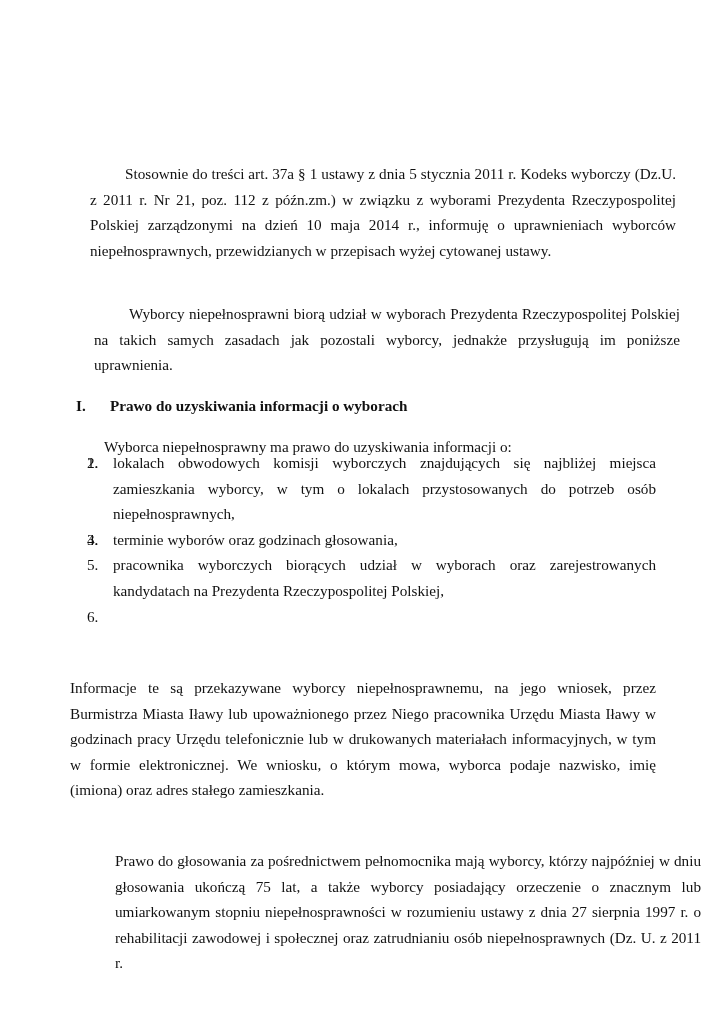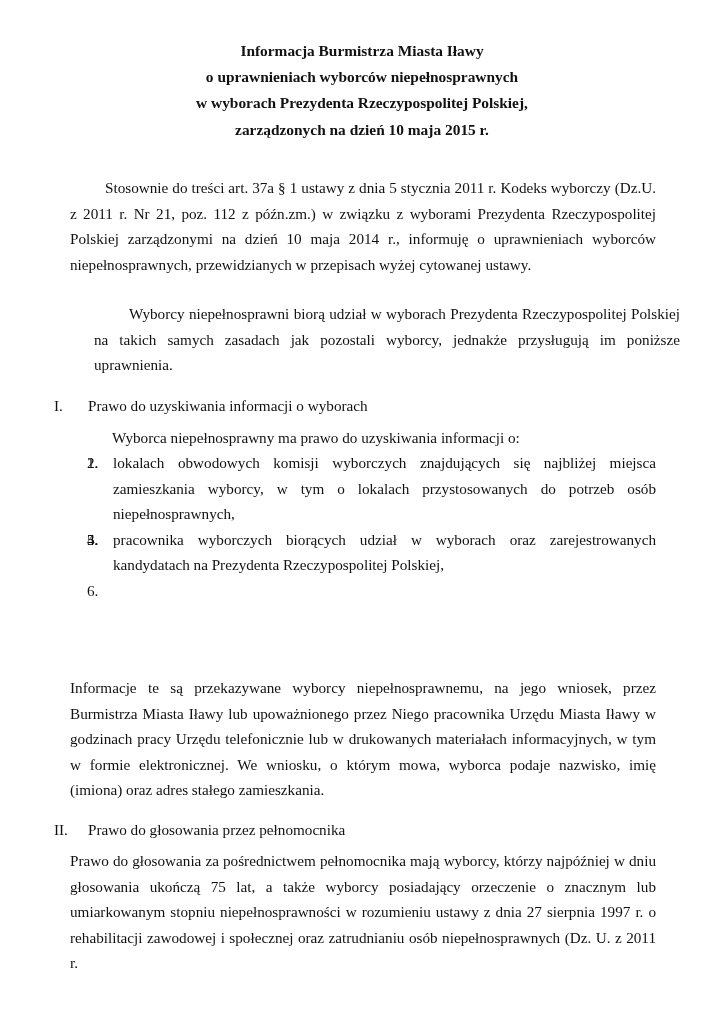--- a/index.html
+++ b/index.html
@@ -36,23 +36,23 @@
     .title div { white-space: nowrap; }
     .para {
       position: absolute;
       left: 70px;
       width: 586px;
       text-align: justify;
     }
     .para.indent { text-indent: 35px; }
     .heading {
       position: absolute;
-      left: 54px;
+      left: 76px;
       width: 586px;
-      font-weight: normal;
+      font-weight: bold;
       white-space: nowrap;
     }
     .heading .num {
       display: inline-block;
       width: 34px;
     }
     .list-intro {
       position: absolute;
       left: 104px;
       width: 552px;
@@ -68,68 +68,60 @@
     .olist li {
       position: relative;
       padding-left: 43px;
       text-align: justify;
     }
     .olist li .marker {
       position: absolute;
       left: 17px;
       top: 0;
     }
-    .last-line-justify { text-align-last: justify; }
+    .last-line-justify { text-align-last: justify; margin-left: 45px; }
   </style>
 </head>
 <body>
 
 <div class="page">
 
-  <div class="title">
-    <div>Informacja Burmistrza Miasta Iławy</div>
-    <div>o uprawnieniach wyborców niepełnosprawnych</div>
-    <div>w wyborach Prezydenta Rzeczypospolitej Polskiej,</div>
-    <div>zarządzonych na dzień 10 maja 2015 r.</div>
-  </div>
 
-  <div class="para indent" style="top:175px;">Stosownie do treści art. 37a § 1  ustawy z dnia 5 stycznia 2011 r. Kodeks wyborczy (Dz.U. z 2011 r. Nr 21, poz. 112 z późn.zm.) w związku z wyborami Prezydenta Rzeczypospolitej Polskiej zarządzonymi na dzień 10 maja 2014 r., informuję o uprawnieniach wyborców niepełnosprawnych, przewidzianych w przepisach wyżej cytowanej ustawy.</div>
+  <div class="para indent" style="top:161px;margin-left:20px;">Stosownie do treści art. 37a § 1  ustawy z dnia 5 stycznia 2011 r. Kodeks wyborczy (Dz.U. z 2011 r. Nr 21, poz. 112 z późn.zm.) w związku z wyborami Prezydenta Rzeczypospolitej Polskiej zarządzonymi na dzień 10 maja 2014 r., informuję o uprawnieniach wyborców niepełnosprawnych, przewidzianych w przepisach wyżej cytowanej ustawy.</div>
 
   <div class="para indent" style="top:301px;margin-left:24px;">Wyborcy niepełnosprawni biorą udział w wyborach Prezydenta Rzeczypospolitej Polskiej na takich samych zasadach jak pozostali wyborcy, jednakże przysługują im poniższe uprawnienia.</div>
 
   <div class="heading" style="top:393px;">
     <span class="num">I.</span><span>Prawo do uzyskiwania informacji o wyborach</span>
   </div>
 
-  <div class="list-intro" style="top:425px;margin-left:8px;">Wyborca niepełnosprawny ma prawo do uzyskiwania informacji o:</div>
+  <div class="list-intro" style="top:434px;">Wyborca niepełnosprawny ma prawo do uzyskiwania informacji o:</div>
 
   <ol class="olist" style="top:450px;">
     <li style="margin-bottom:0;">
       <span class="marker">1.</span>
     </li>
     <li>
       <span class="marker">2.</span>
       <span>lokalach obwodowych komisji wyborczych znajdujących się najbliżej miejsca zamieszkania wyborcy, w tym o lokalach przystosowanych do potrzeb osób niepełnosprawnych,</span>
     </li>
     <li>
       <span class="marker">3.</span>
     </li>
     <li>
       <span class="marker">4.</span>
+      <span>terminie wyborów oraz godzinach głosowania,</span>
     </li>
     <li>
       <span class="marker">5.</span>
       <span>pracownika wyborczych biorących udział w wyborach oraz zarejestrowanych kandydatach na Prezydenta Rzeczypospolitej Polskiej,</span>
     </li>
     <li>
       <span class="marker">6.</span>
     </li>
   </ol>
 
   <div class="para" style="top:675px;">Informacje te są przekazywane wyborcy niepełnosprawnemu, na jego wniosek, przez Burmistrza Miasta Iławy lub upoważnionego przez Niego pracownika Urzędu Miasta Iławy w godzinach pracy Urzędu telefonicznie lub w drukowanych materiałach informacyjnych, w tym w formie elektronicznej. We wniosku, o którym mowa, wyborca podaje nazwisko, imię (imiona) oraz adres stałego zamieszkania.</div>
 
-  <div class="heading" style="top:817px;">
-    <span class="num">II.</span><span>Prawo do głosowania przez pełnomocnika</span>
-  </div>
 
   <div class="para last-line-justify" style="top:848px;">Prawo do głosowania za pośrednictwem pełnomocnika mają wyborcy, którzy najpóźniej w dniu głosowania ukończą 75 lat, a także wyborcy posiadający orzeczenie o znacznym lub umiarkowanym stopniu niepełnosprawności w rozumieniu ustawy z dnia 27 sierpnia 1997 r. o rehabilitacji zawodowej i społecznej oraz zatrudnianiu osób niepełnosprawnych (Dz. U. z 2011 r.</div>
 
 </div>
 
 </body></html>

